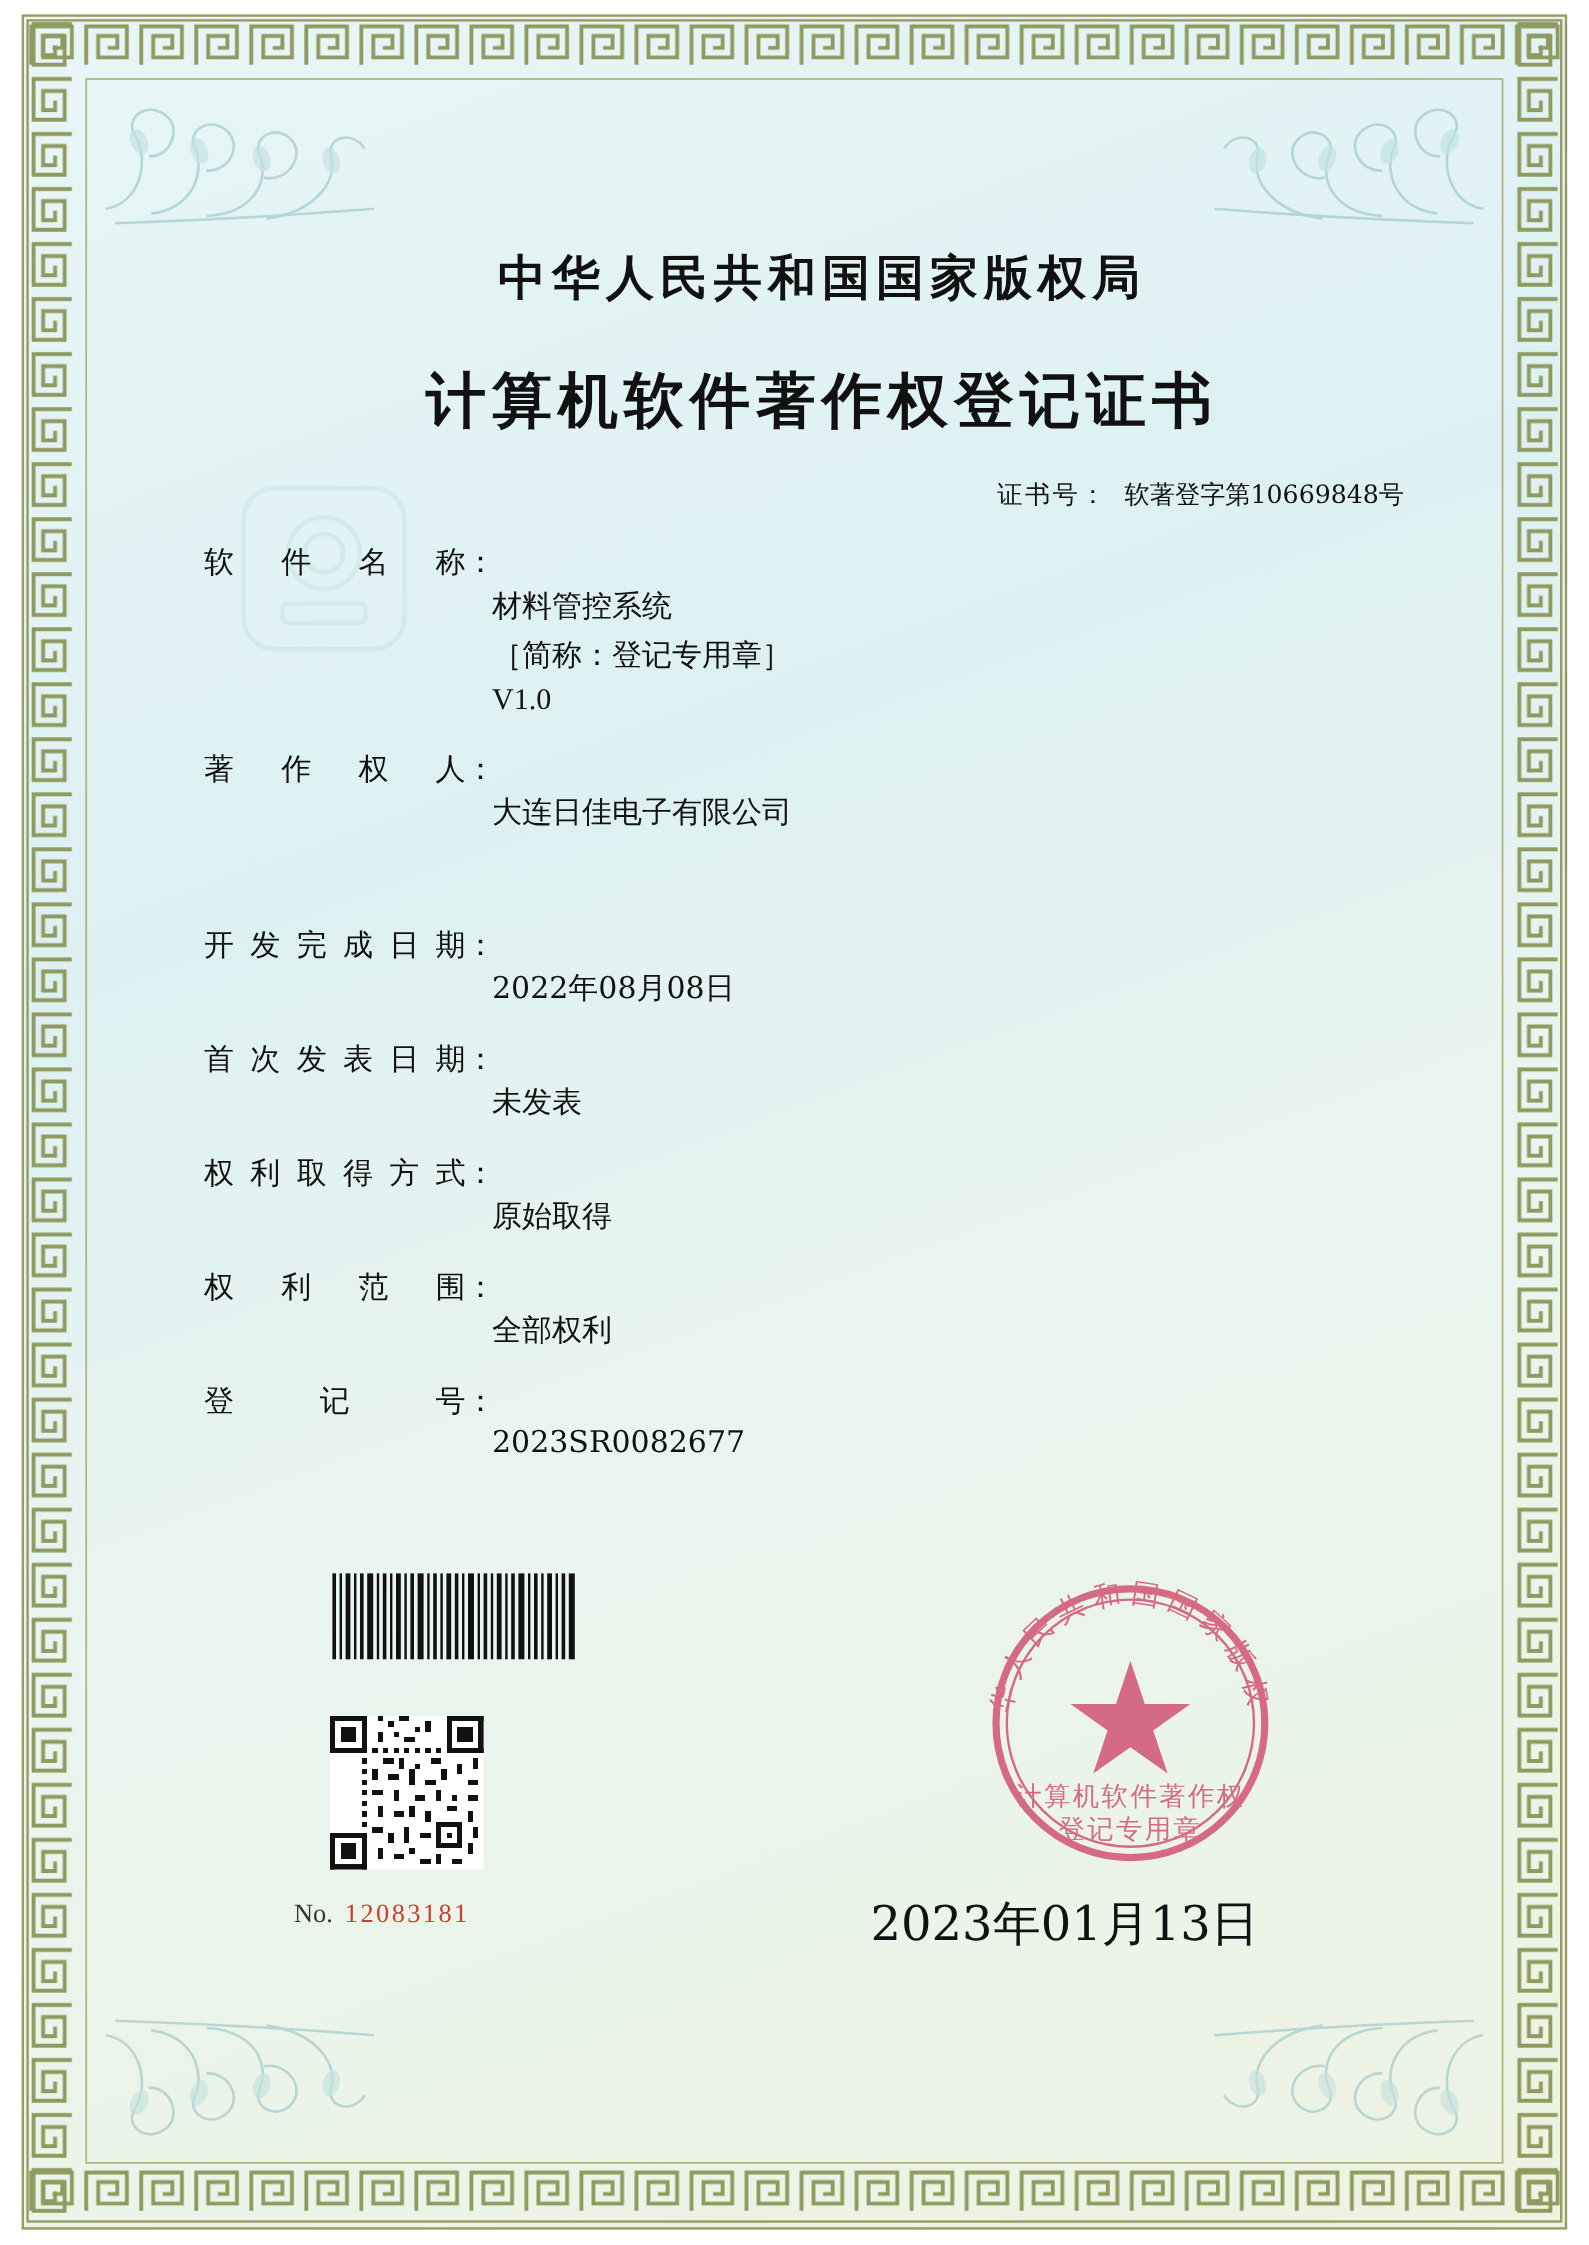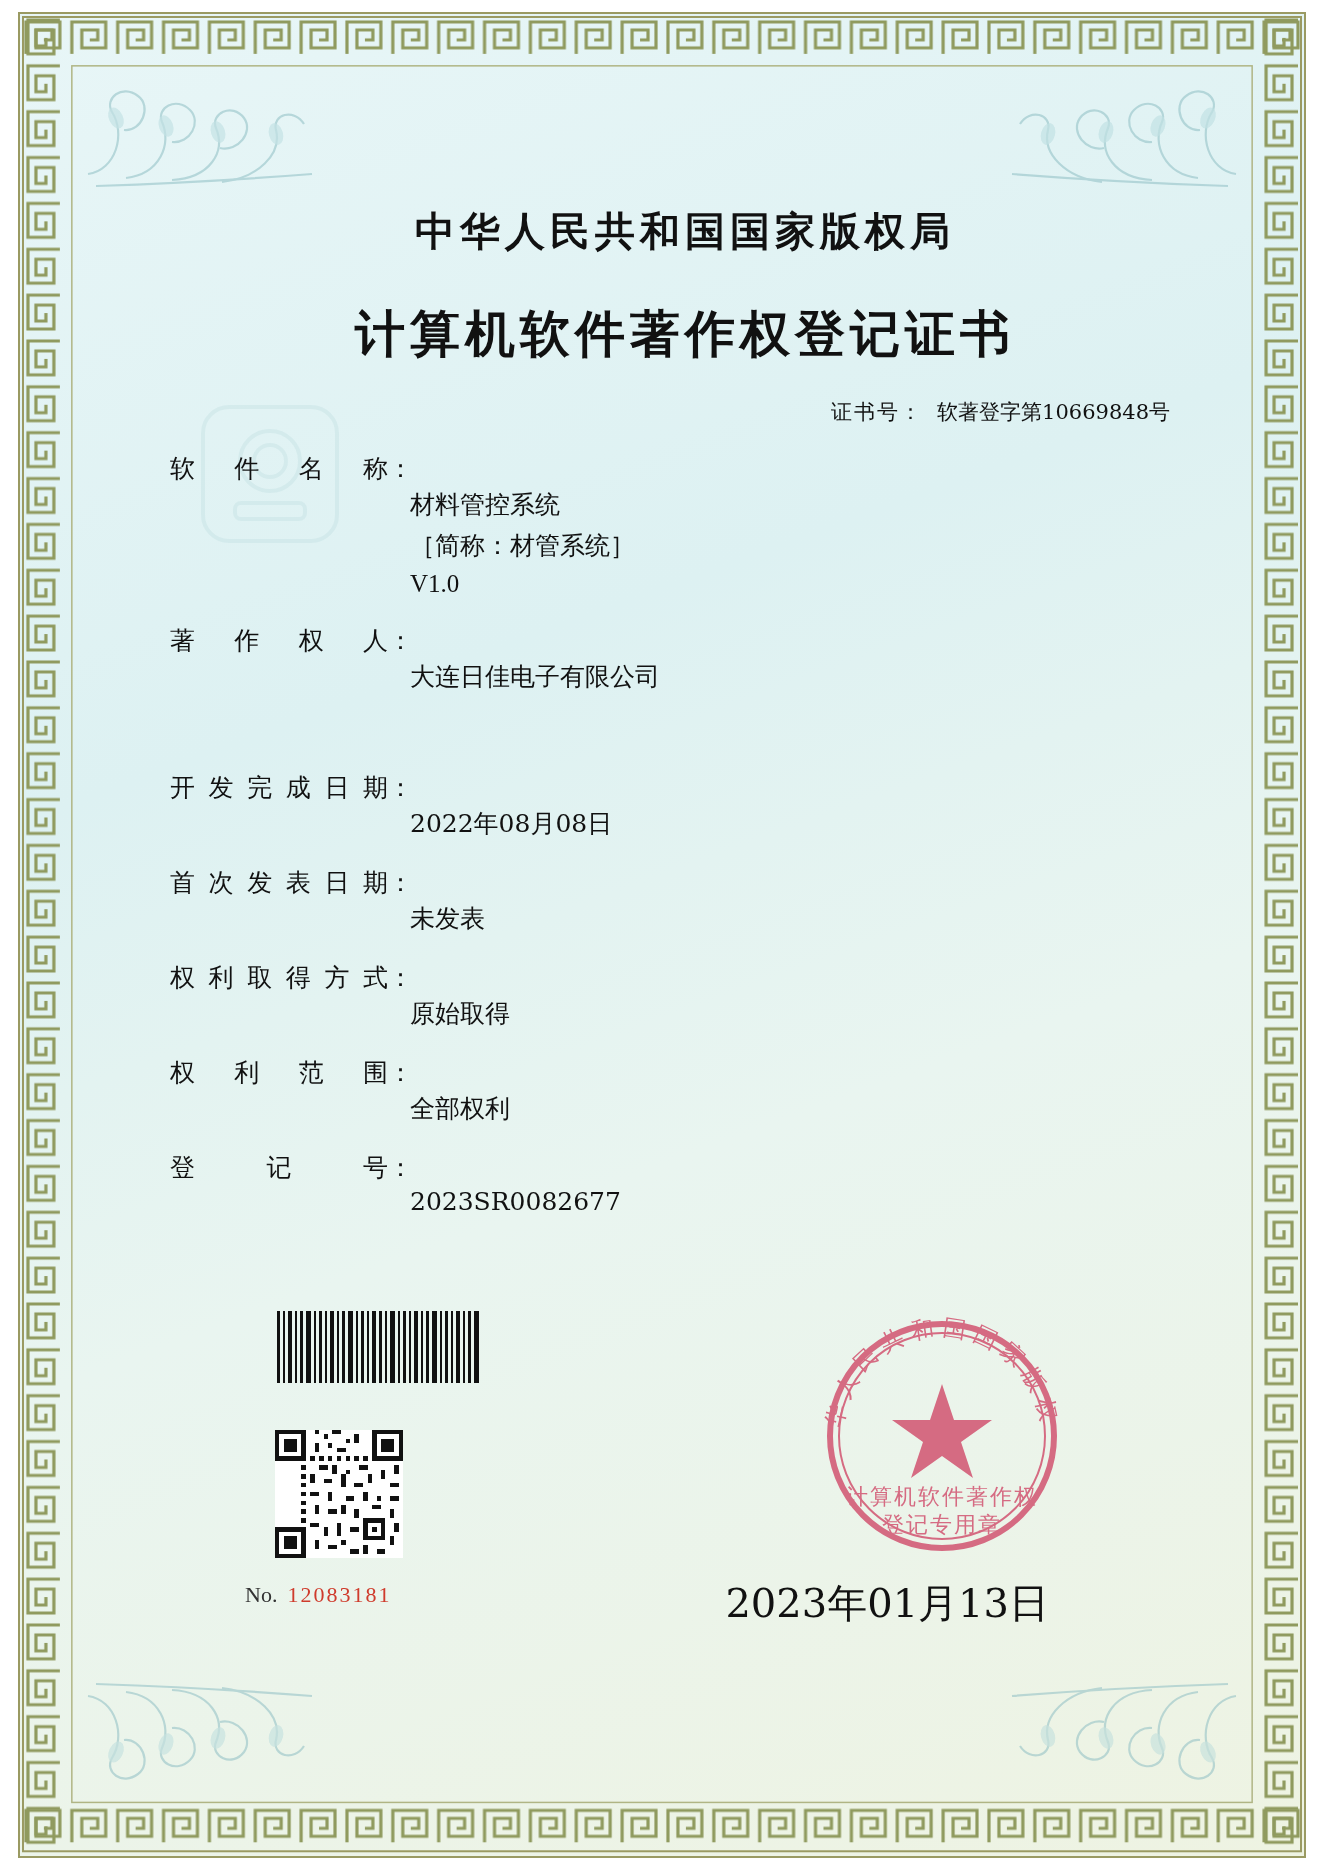--- a/index.html
+++ b/index.html
@@ -292,21 +292,21 @@
         <span class="lbl">证书号：</span><span class="val">软著登字第10669848号</span>
       </div>
 
       <div class="fields">
 
         <div class="field-row">
           <span class="field-label">软件名称</span>
           <span class="field-colon">：</span>
           <span class="field-value">
             <span>材料管控系统</span>
-            <span class="sub">［简称：材管系统］</span>
+            <span class="sub">［简称：登记专用章］</span>
             <span class="ver">V1.0</span>
           </span>
         </div>
 
         <div class="field-row">
           <span class="field-label">著作权人</span>
           <span class="field-colon">：</span>
           <span class="field-value">大连日佳电子有限公司</span>
         </div>
 

